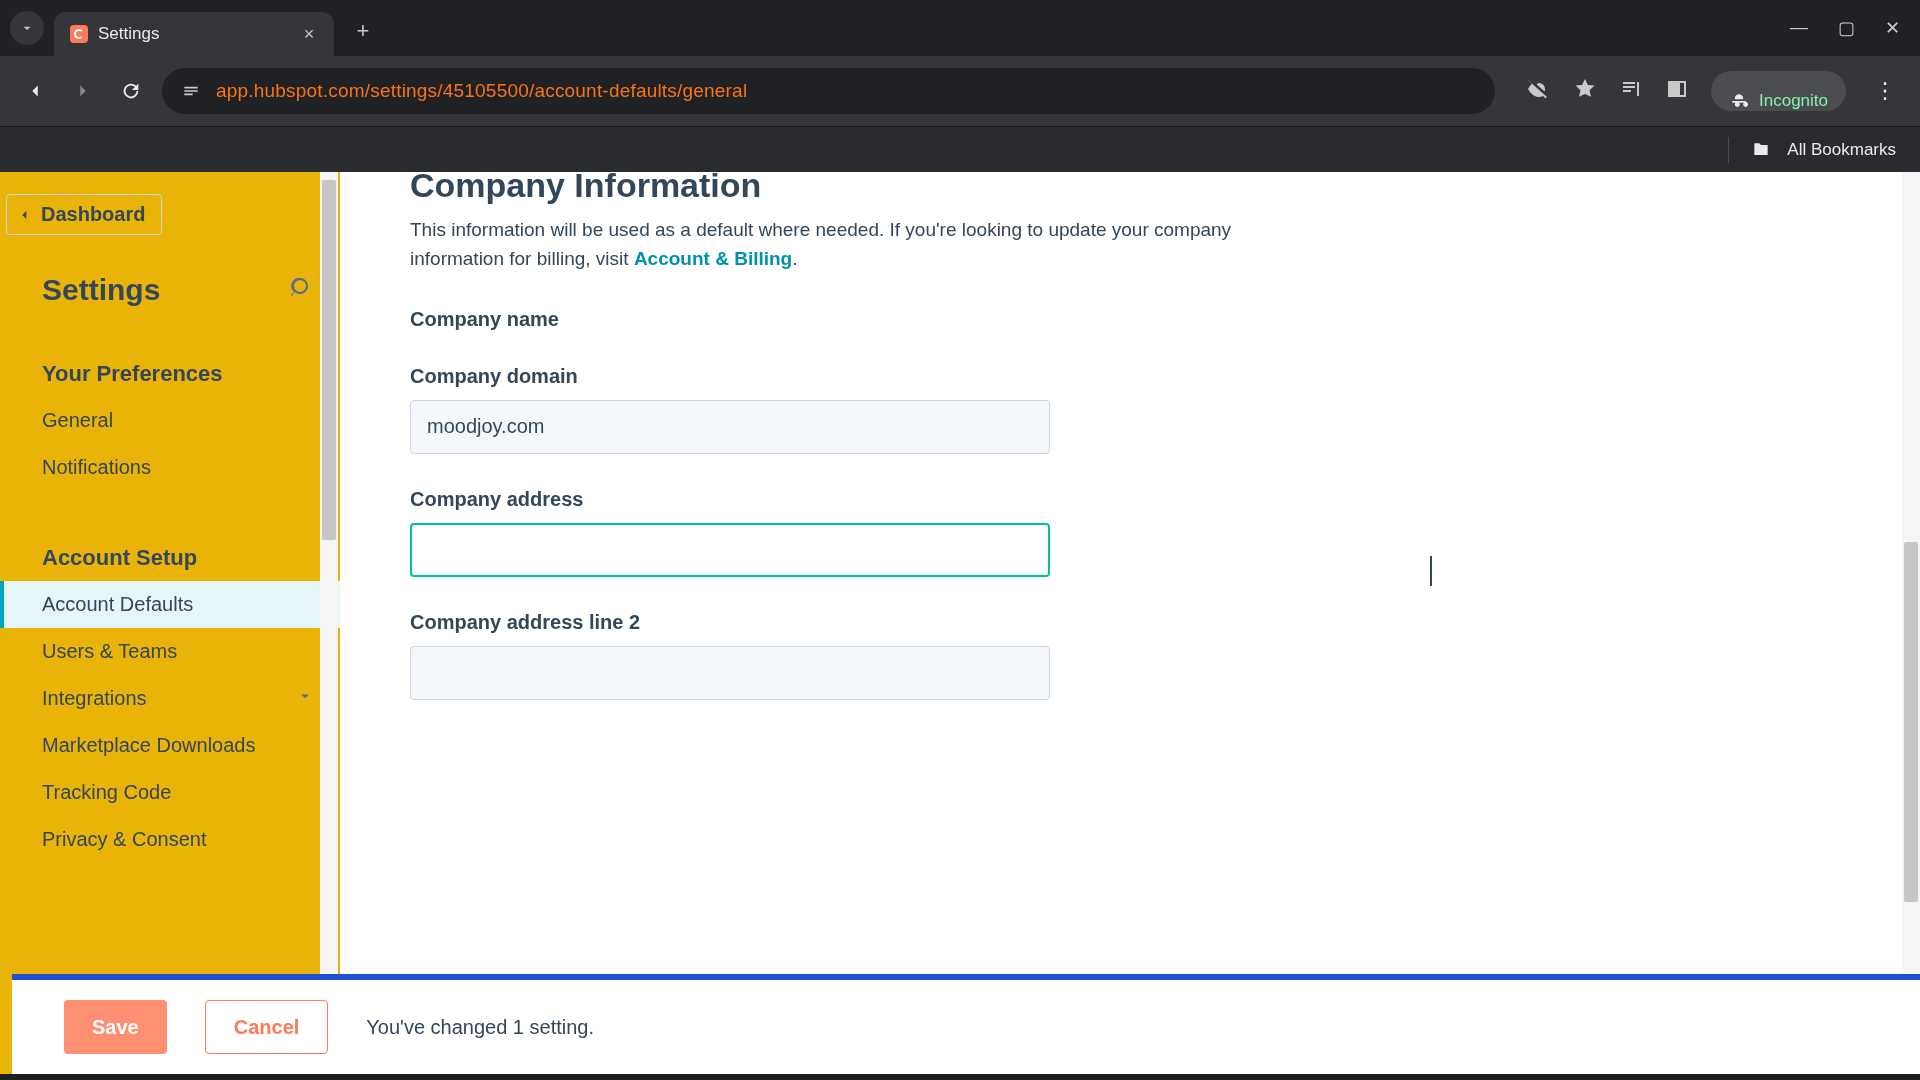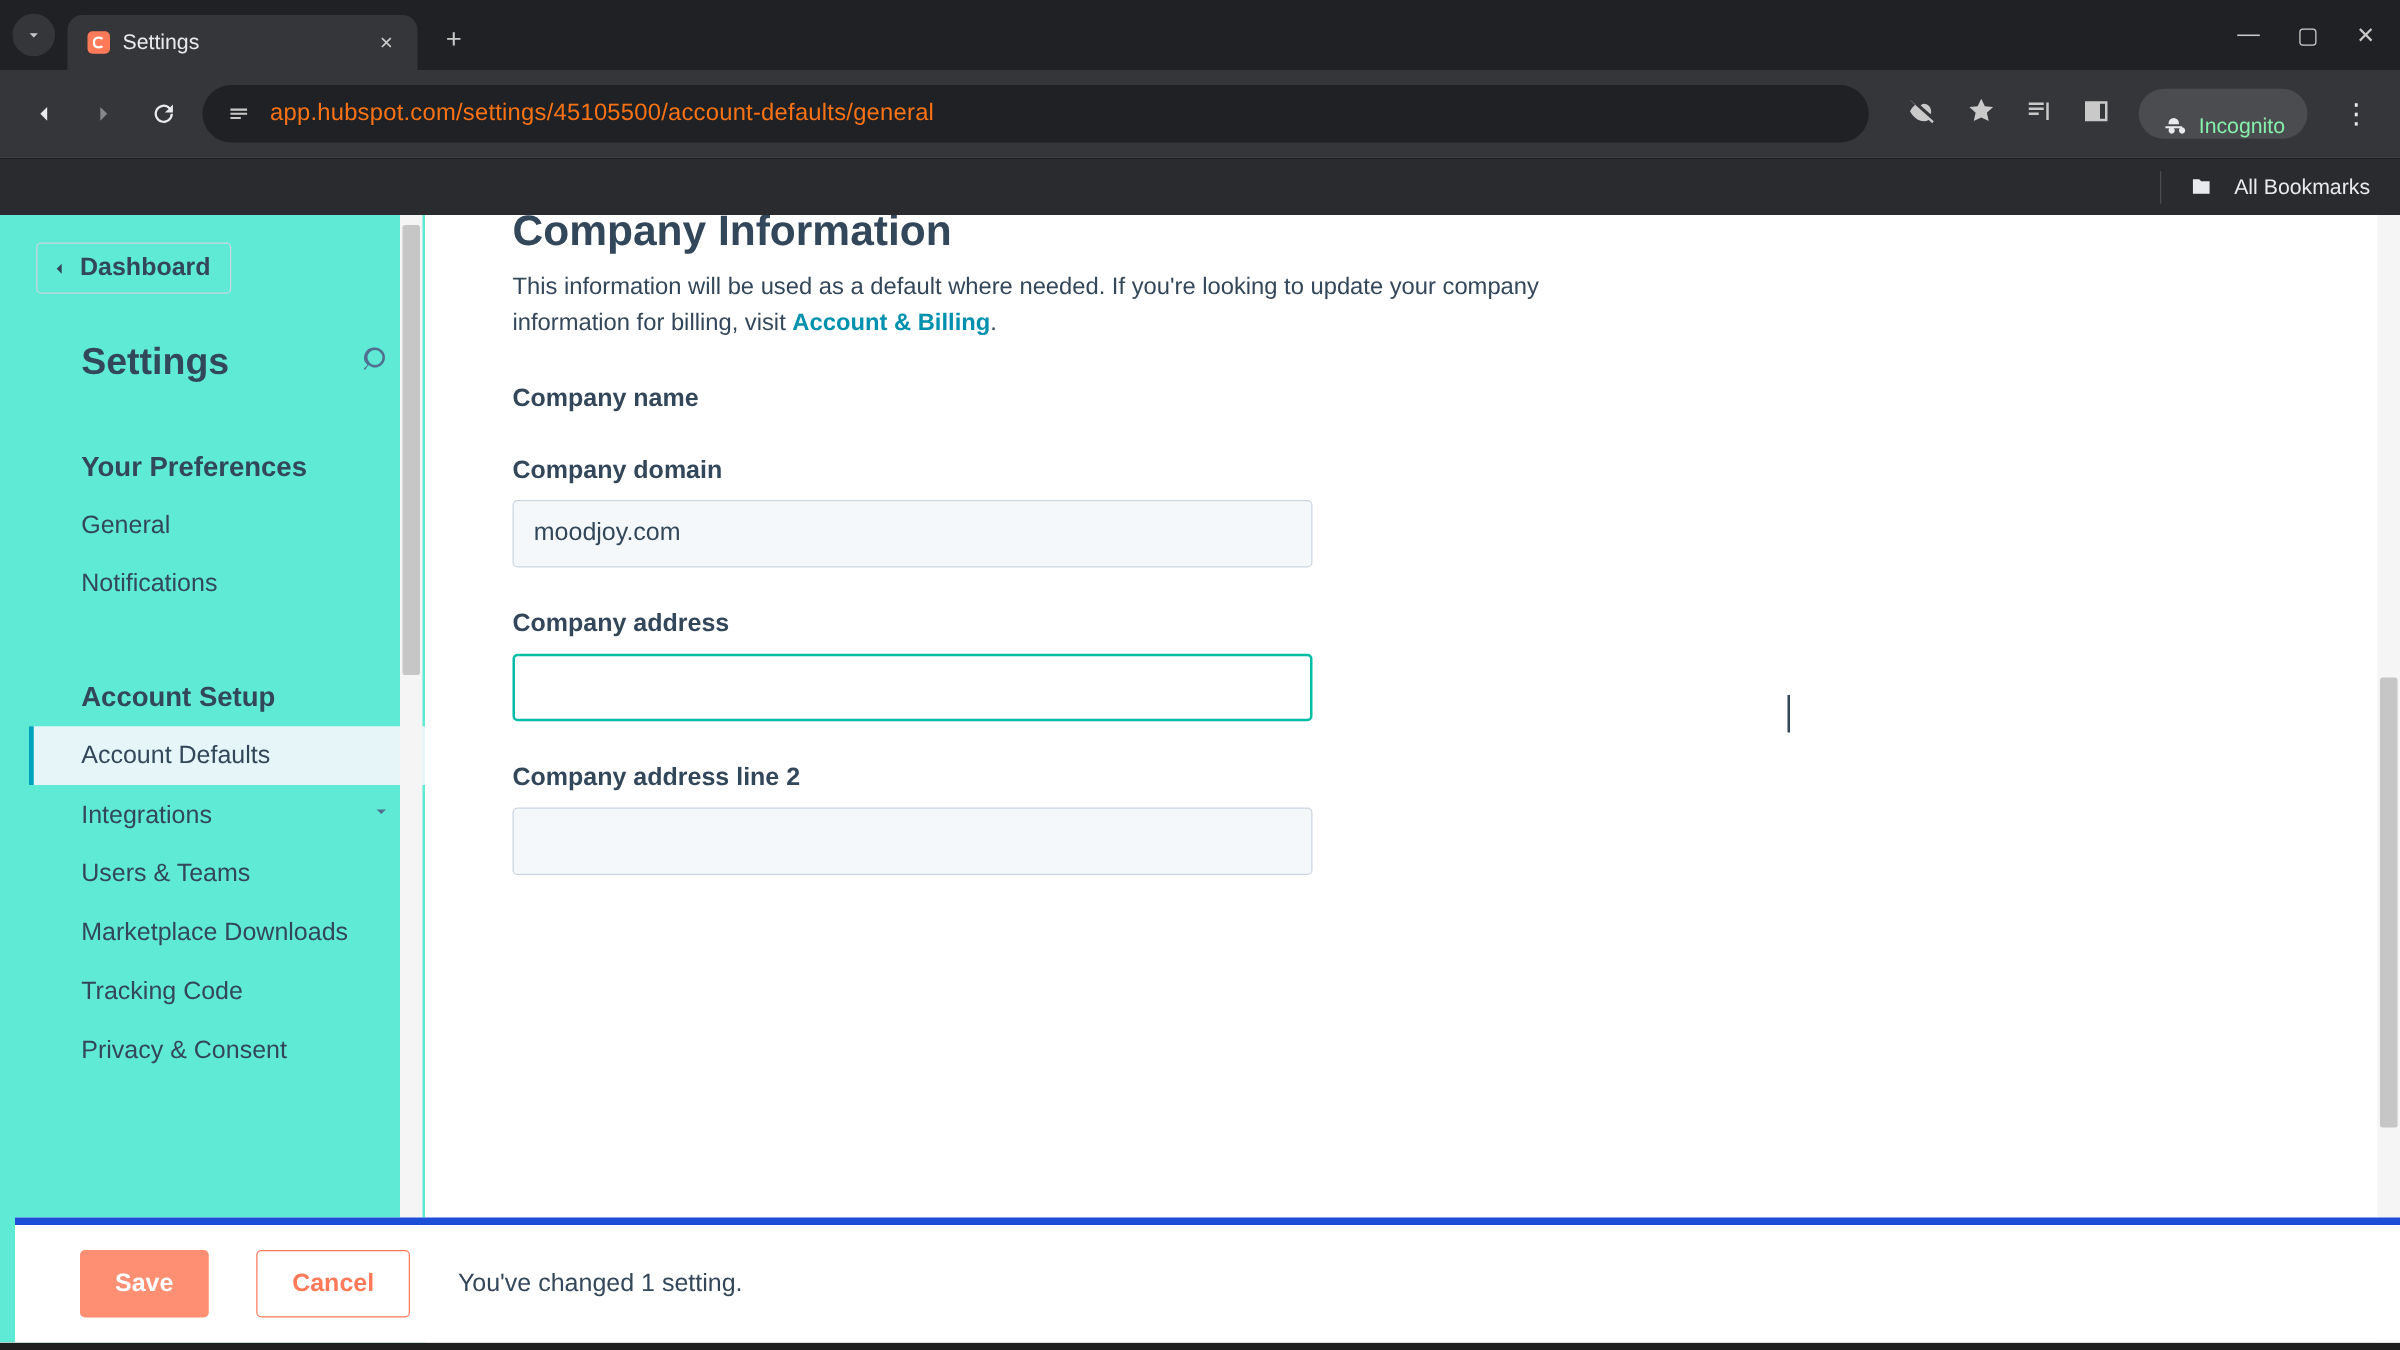--- a/index.html
+++ b/index.html
@@ -36,21 +36,21 @@
 
   .bookmarks-bar { height:46px; background:#2a2b2e; display:flex; align-items:center; justify-content:flex-end; padding:0 24px; color:#e8eaed; font-size:17px; border-top:1px solid #1b1c1e; }
   .bookmarks-bar .sep { width:1px; height:26px; background:#4b4c4f; margin-right:22px; }
   .bookmarks-bar .item { display:flex; align-items:center; gap:16px; cursor:pointer; }
   .bookmarks-bar svg{width:20px;height:20px;fill:#e8eaed;}
 
   
   .viewport { flex:1; background:#ffffff; display:flex; position:relative; overflow:hidden; }
 
   
-  .sidebar { width:340px; height:100%; display:flex; flex-direction:column; position:relative; background:#5eead4;padding-left:23px; }
+  .sidebar { width:340px; height:100%; display:flex; flex-direction:column; position:relative; background:#eab308; }
   .sidebar-scroll-area { position:relative; flex:1; overflow:hidden; }
   .sidebar-inner { padding:22px 0 0 0; }
   .back-pill { display:inline-flex; align-items:center; gap:8px; border:1.5px solid #cbd6e2; margin-left:6px; padding:8px 16px 8px 10px; border-radius:4px; cursor:pointer; }
   .back-pill svg{width:16px;height:16px;fill:#33475b;}
   .back-pill span{ color:#33475b; font-weight:700; font-size:20px; }
   .settings-head { display:flex; align-items:center; justify-content:space-between; padding: 38px 26px 0 42px; }
   .settings-head h1{ color:#33475b; font-size:30px; font-weight:800; }
   .settings-head .search-icn{ cursor:pointer; }
   .settings-head svg{width:24px;height:24px;fill:#516f90;}
   .nav-section-title { color:#33475b; font-size:22px; font-weight:800; padding: 54px 26px 10px 42px; }
@@ -195,28 +195,28 @@
             </div>
           <div class="nav-item">
               <span>Notifications</span>
             </div>
 
           <div class="nav-section-title">Account Setup</div>
           <div class="nav-item active">
               <span>Account Defaults</span>
             </div>
           <div class="nav-item">
+              <span>Users &amp; Teams</span>
+            </div>
+          <div class="nav-item">
             <span>Integrations</span>
             <span class="caret"><svg viewBox="0 0 24 24">
                   <path d="M7 10l5 5 5-5z"></path>
                 </svg></span>
           </div>
-          <div class="nav-item">
-              <span>Users &amp; Teams</span>
-            </div>
           <div class="nav-item">
               <span>Marketplace Downloads</span>
             </div>
           <div class="nav-item">
               <span>Tracking Code</span>
             </div>
           <div class="nav-item">
               <span>Privacy &amp; Consent</span>
             </div>
         </div>

